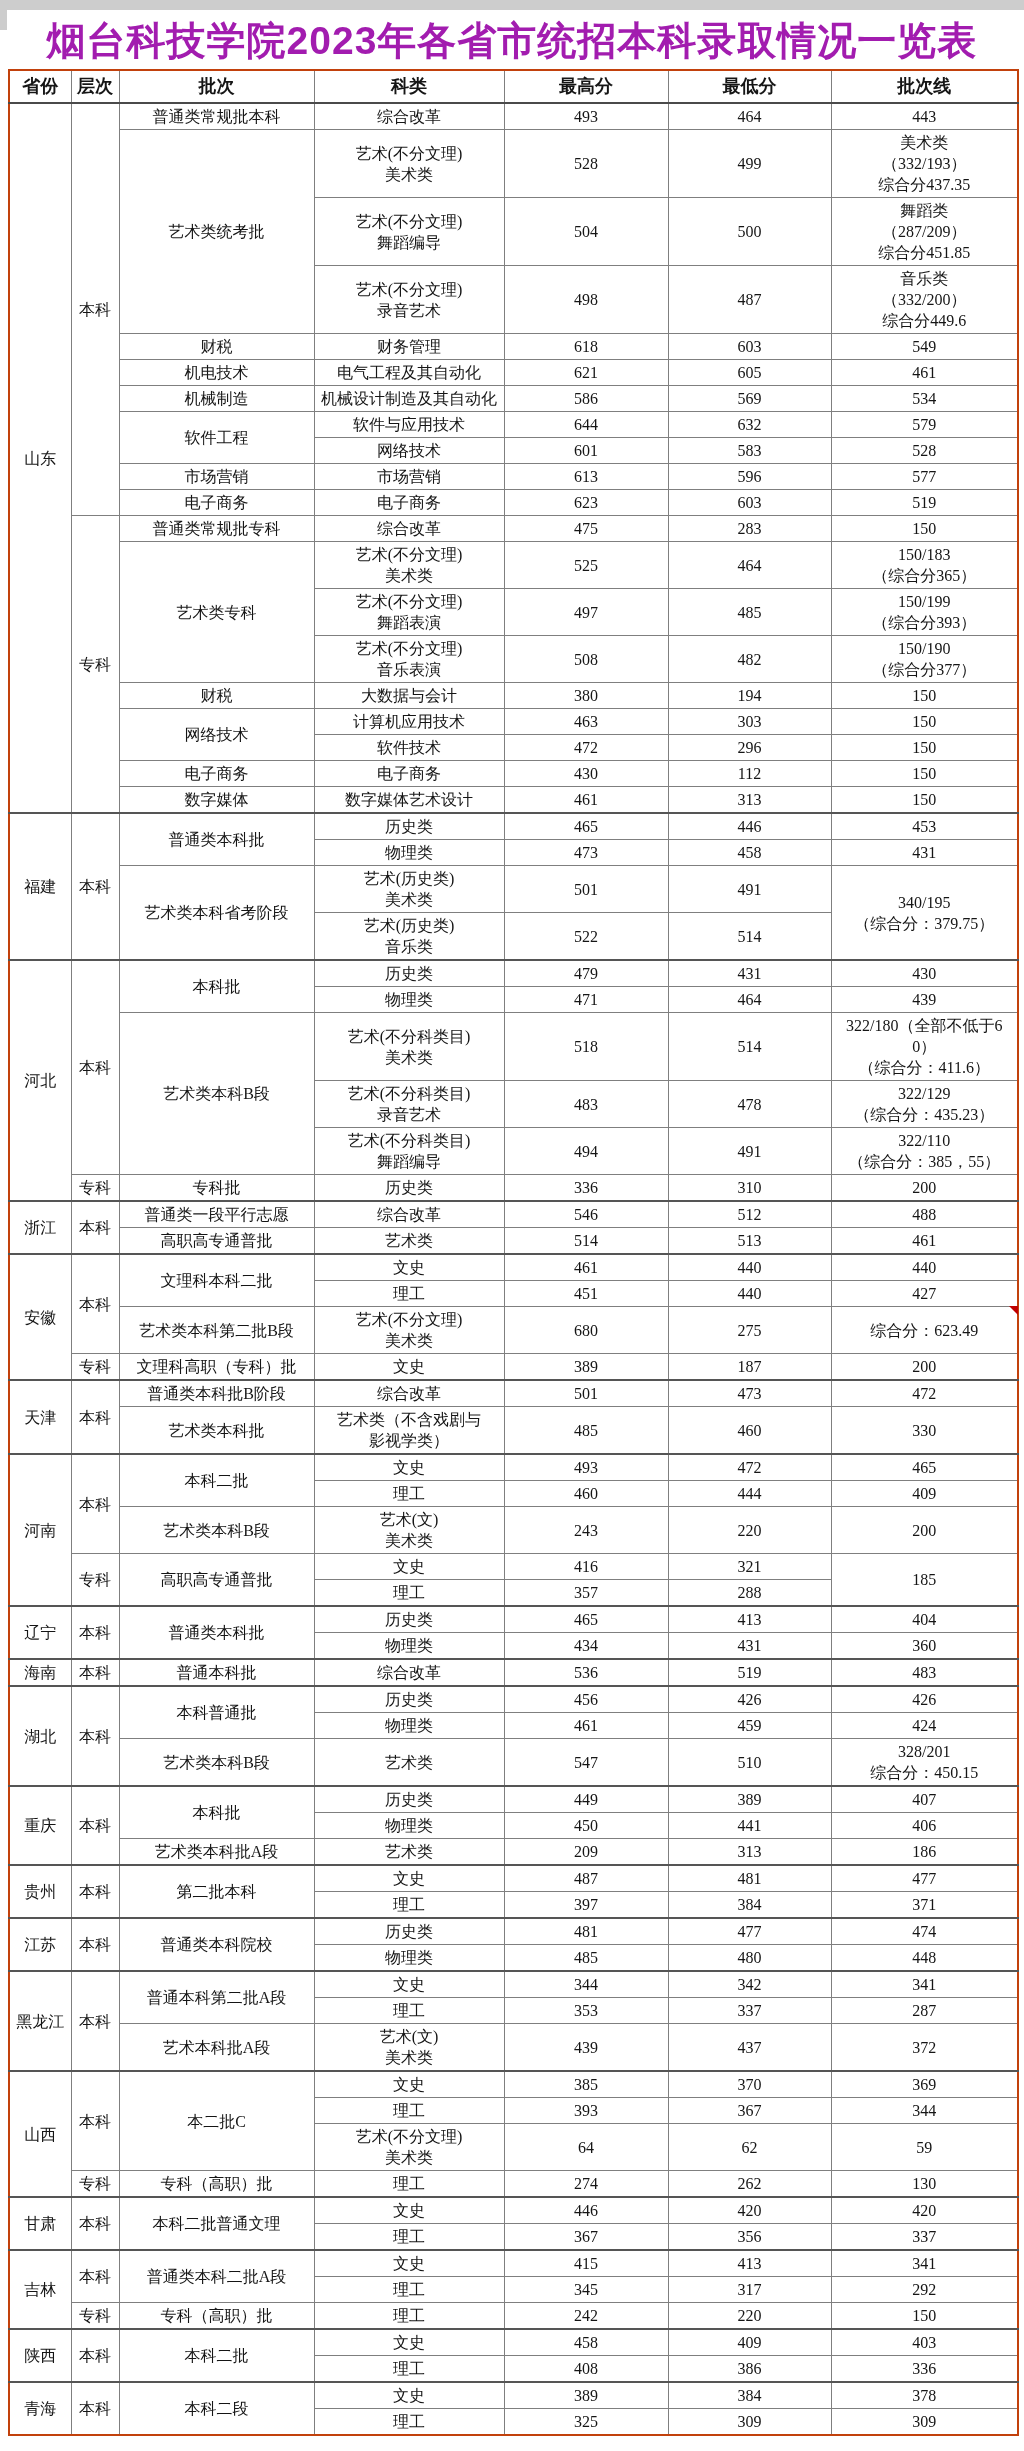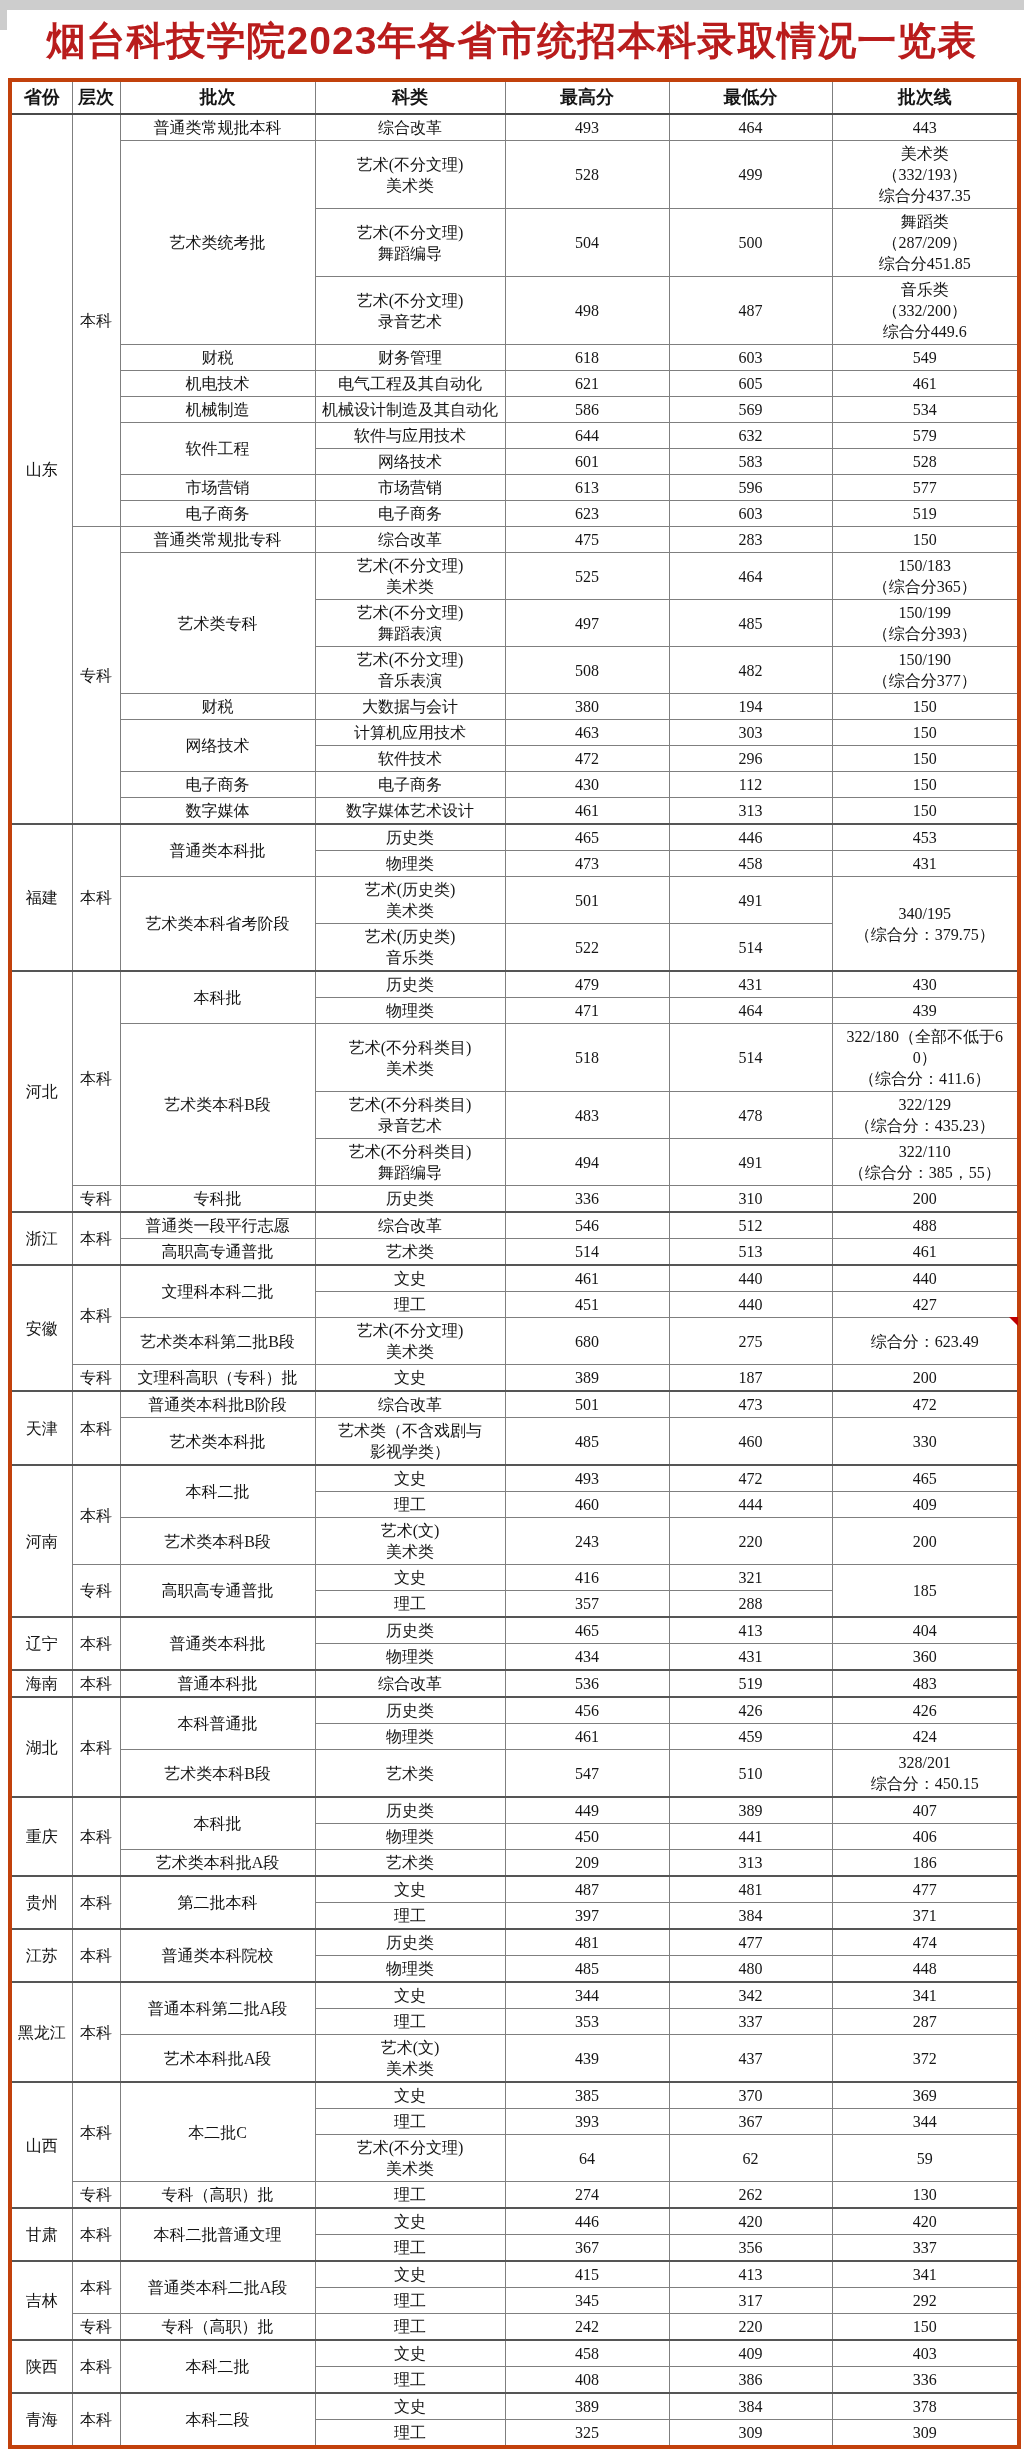--- a/index.html
+++ b/index.html
@@ -11,30 +11,30 @@
   }
   .page{width:1024px;position:relative;background:#fff;}
   .window-edge-top{height:10px;background:#cdcdcd;}
   .window-edge-left{position:absolute;left:0;top:0;width:7px;height:30px;background:#cdcdcd;}
   .title{
     font-family:"Liberation Sans","DejaVu Sans",sans-serif;
     font-weight:bold;
     font-size:39px;
     line-height:46px;
     text-align:center;
-    padding:8px 0 14px 0;
+    padding:8px 0 5px 0;
     letter-spacing:1px;
-    color:#b91c1c;
+    color:#a21caf;
   }
   table.adm{
     border-collapse:collapse;
     table-layout:fixed;
     width:1009px;
     margin:0 0 6px 8px;
-    border:4px solid #c2410c;
+    border:2px solid #c2410c;
   }
   th,td{
     border:1px solid #7f7f7f;
     text-align:center;
     vertical-align:middle;
     padding:2px 3px;
     font-size:16px;
     line-height:21px;
     white-space:pre-line;
     word-break:break-all;

